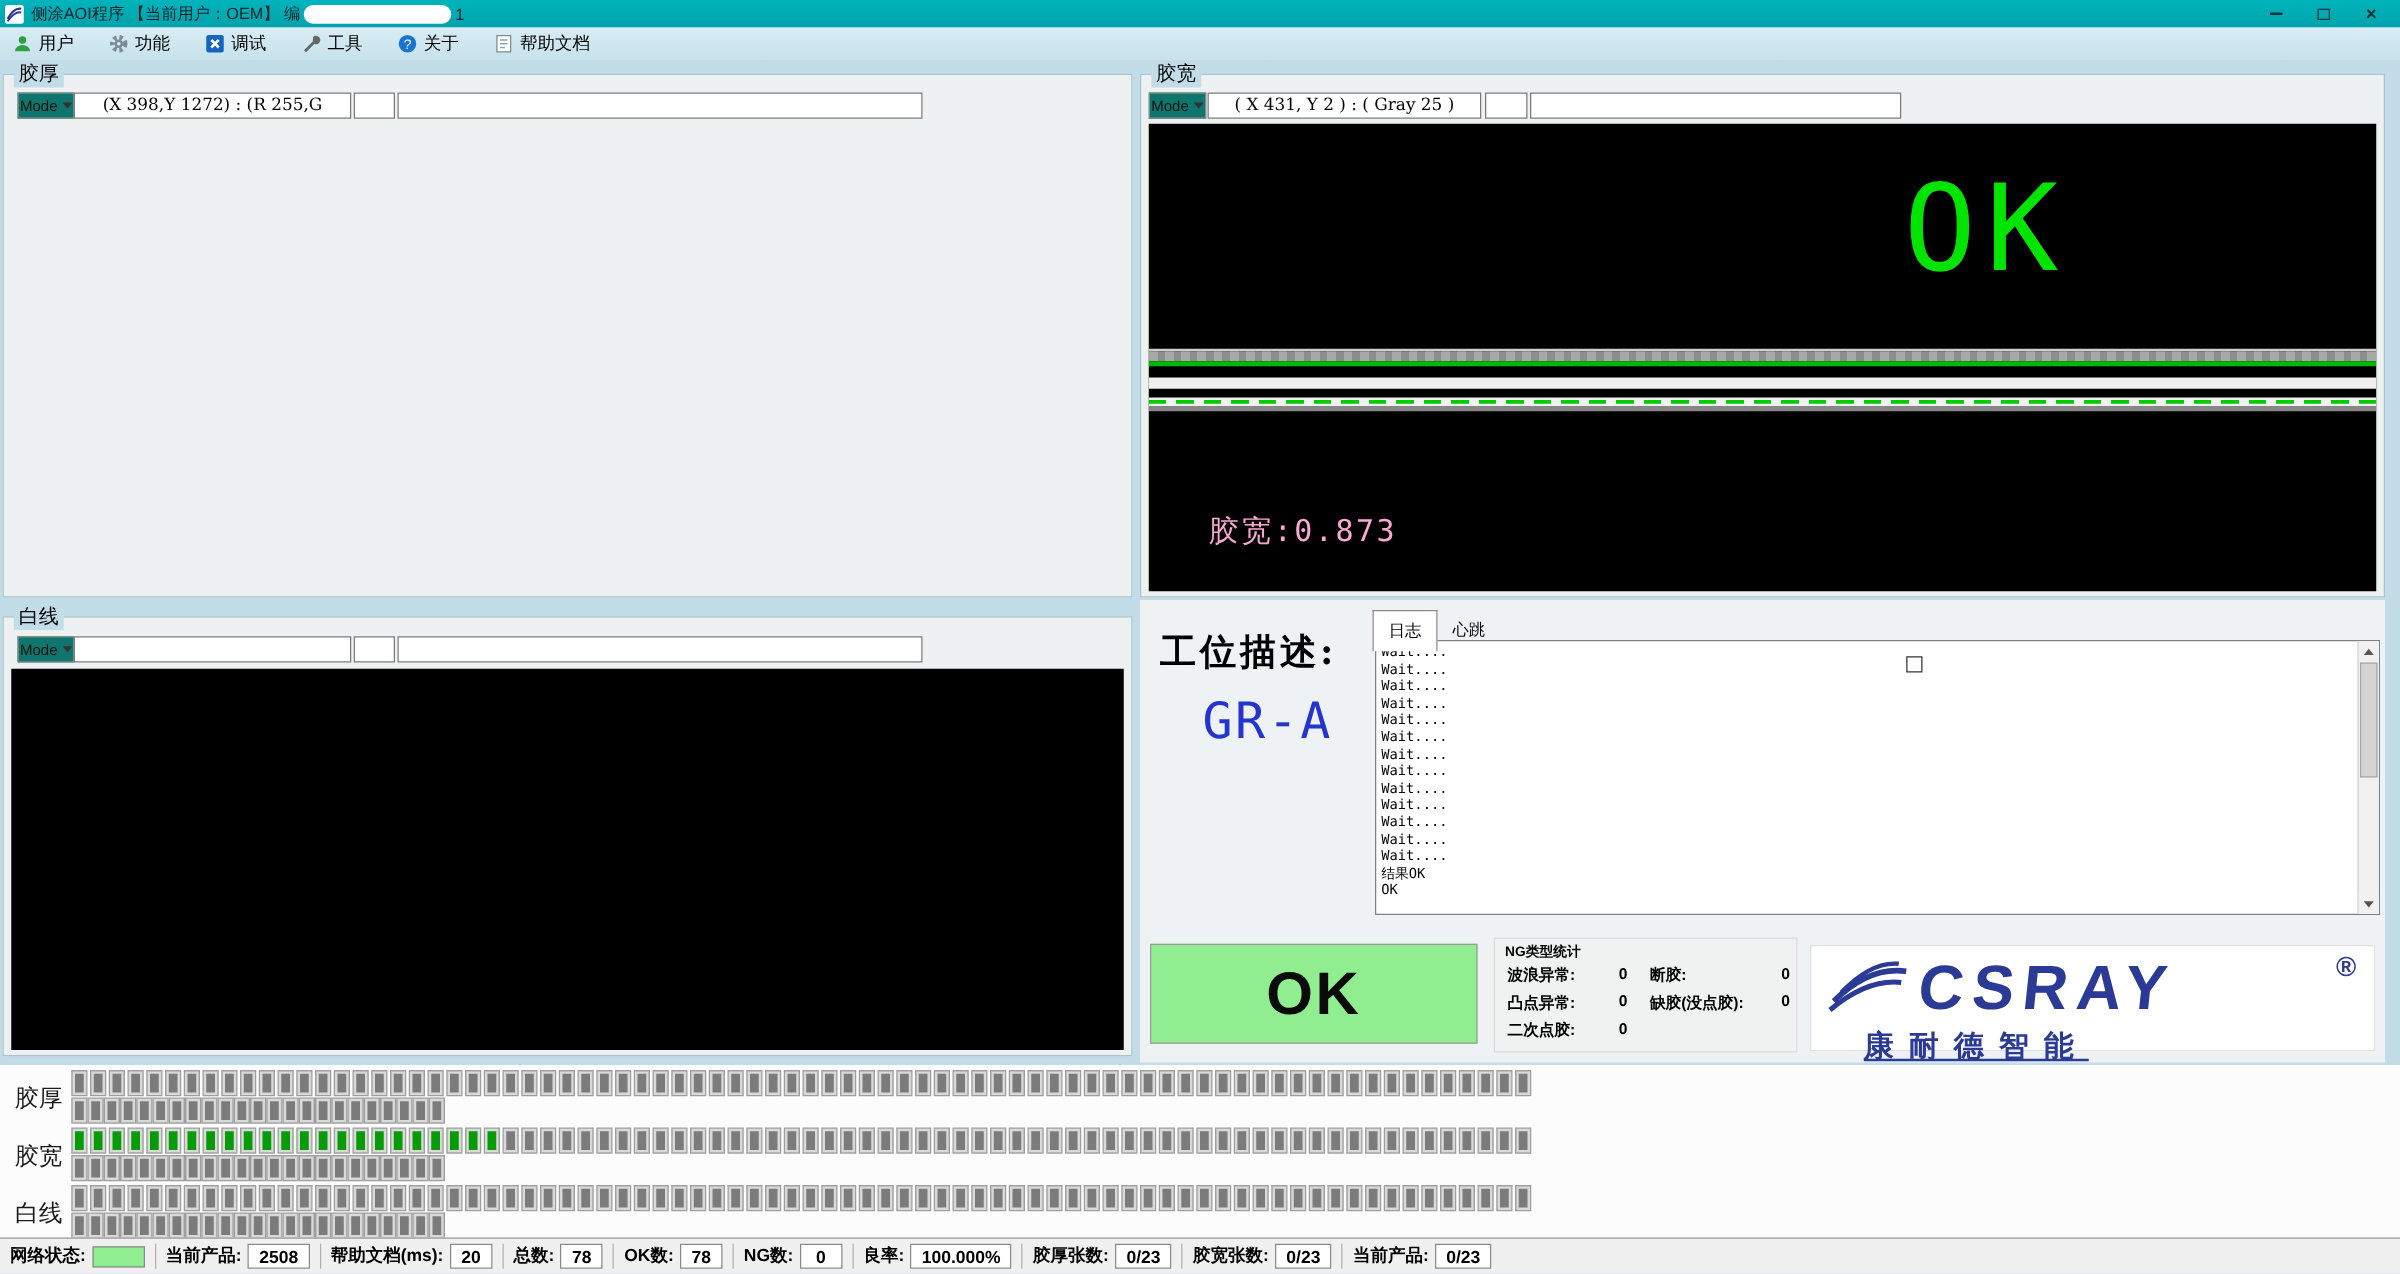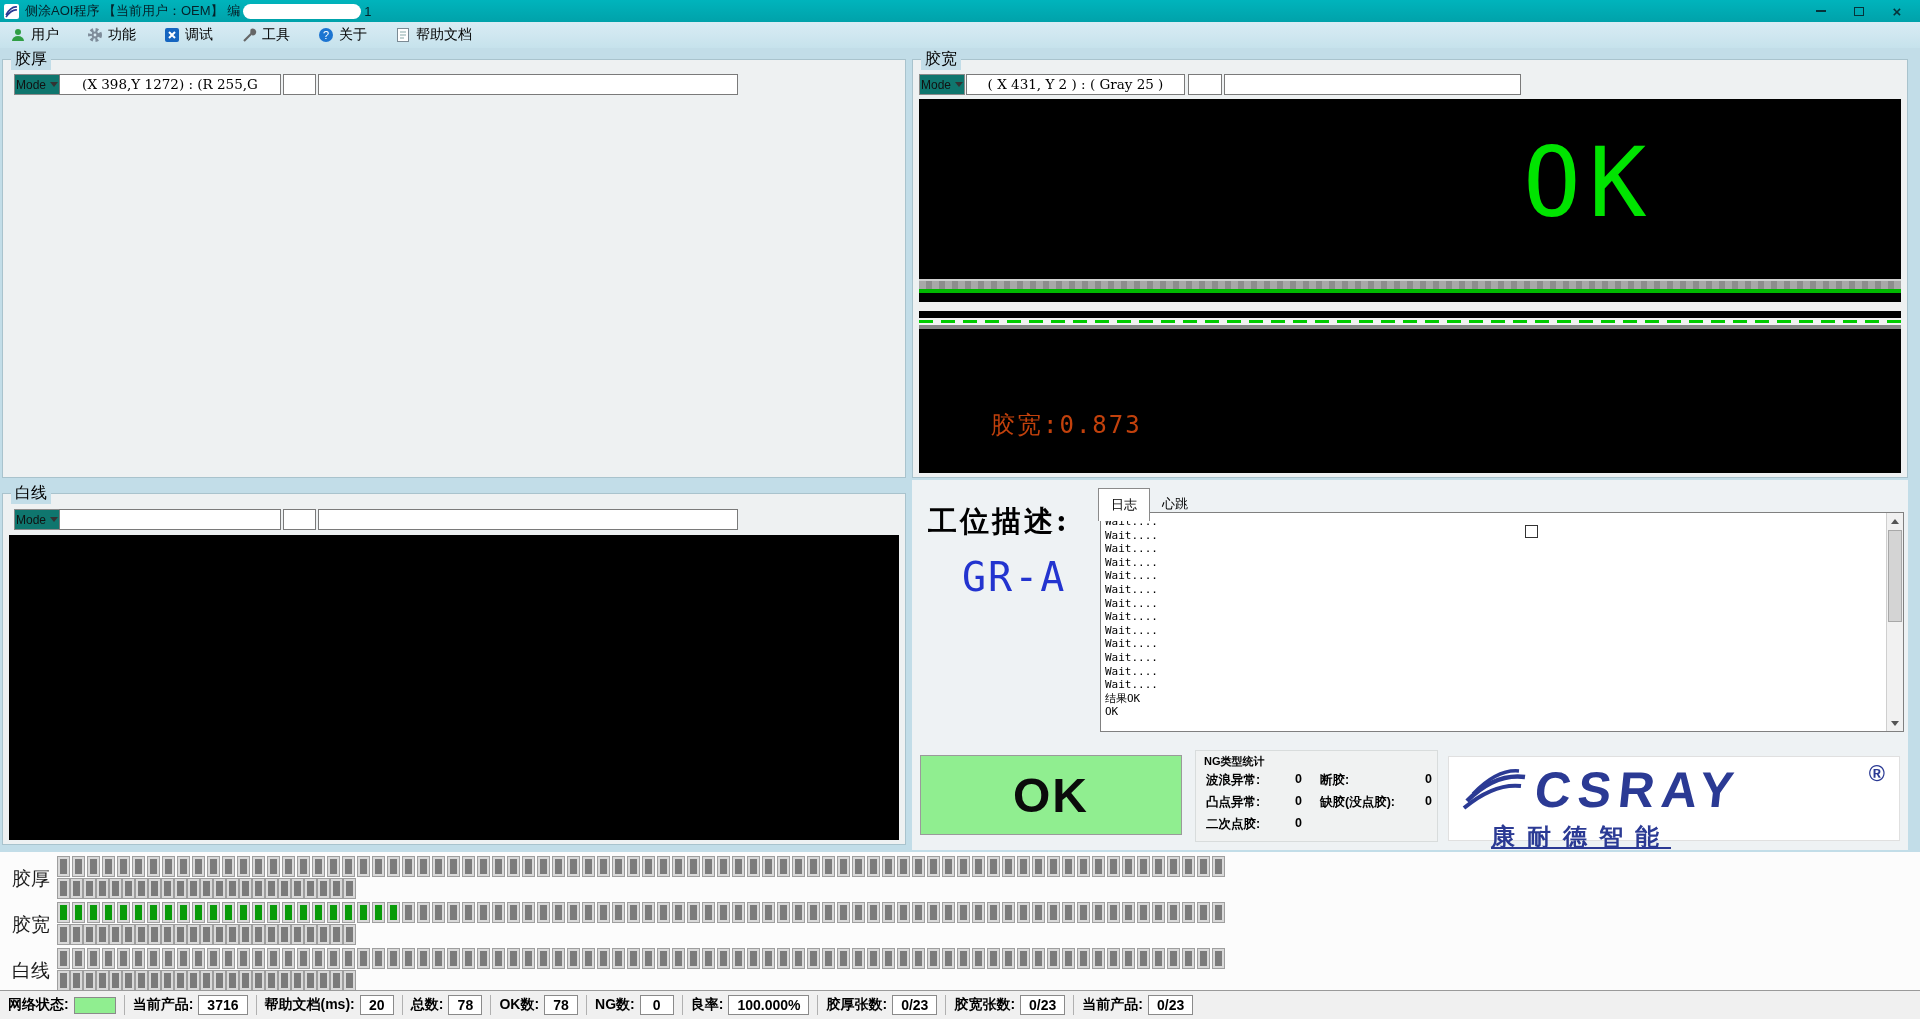--- a/index.html
+++ b/index.html
@@ -73,21 +73,21 @@
   .b-gray { height:8px; background:repeating-linear-gradient(90deg,#a8a8a8 0 7px,#8d8d8d 7px 13px); }
   .b-green { height:4px; background:#00b800; }
   .b-black9 { height:9px; }
   .b-white9 { height:9px; background:#f0f0f0; }
   .b-black7 { height:7px; }
   .b-white7 { height:7px; background:#f2f2f2; position:relative; }
   .b-dash { position:absolute; left:0; top:2px; width:100%; height:3px;
     background:repeating-linear-gradient(90deg,#00cc00 0 14px, transparent 14px 22px); }
   .b-fade { height:4px; background:#cfcfcf; opacity:.65; }
   .measure-text { position:absolute; left:48px; top:310px; font-family:"DejaVu Sans Mono", monospace;
-    font-size:24px; color:#c2410c; letter-spacing:2px;margin-left:24px; }
+    font-size:24px; color:#f9a8d4; letter-spacing:2px; }
 
   
   .rb-region { position:absolute; left:912px; top:480px; width:996px; height:370px; background:#eef2f4; }
   .station-label { position:absolute; left:16px; top:22px; font-family:"DejaVu Serif", serif;
     font-size:29px; font-weight:600; letter-spacing:3px; color:#000; }
   .station-value { position:absolute; left:50px; top:74px; font-family:"DejaVu Sans Mono", monospace;
     font-size:40px; font-weight:500; color:#2334cf; letter-spacing:2px; }
   .tabs { position:absolute; left:186px; top:8px; display:flex; }
   .tab { height:24px; padding:16px 12px; font-size:13px; display:flex; align-items:center;
     color:#000; }
@@ -701,21 +701,21 @@
     </div>
 
   <div class="statusbar">
       <span class="sb-item">
         <span class="sb-label">网络状态:</span>
         <span class="sb-swatch"></span>
       </span>
       <span class="sb-div"></span>
       <span class="sb-item">
         <span class="sb-label">当前产品:</span>
-        <span class="sb-value">3716</span>
+        <span class="sb-value">2508</span>
       </span>
       <span class="sb-div"></span>
       <span class="sb-item">
         <span class="sb-label">帮助文档(ms):</span>
         <span class="sb-value">20</span>
       </span>
       <span class="sb-div"></span>
       <span class="sb-item">
         <span class="sb-label">总数:</span>
         <span class="sb-value">78</span>

